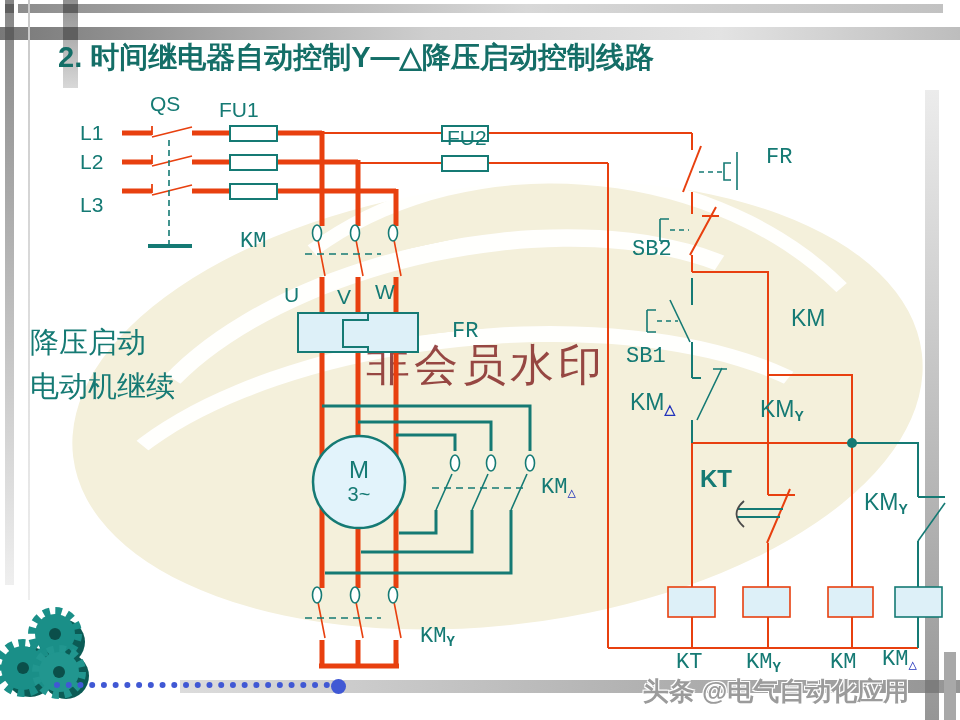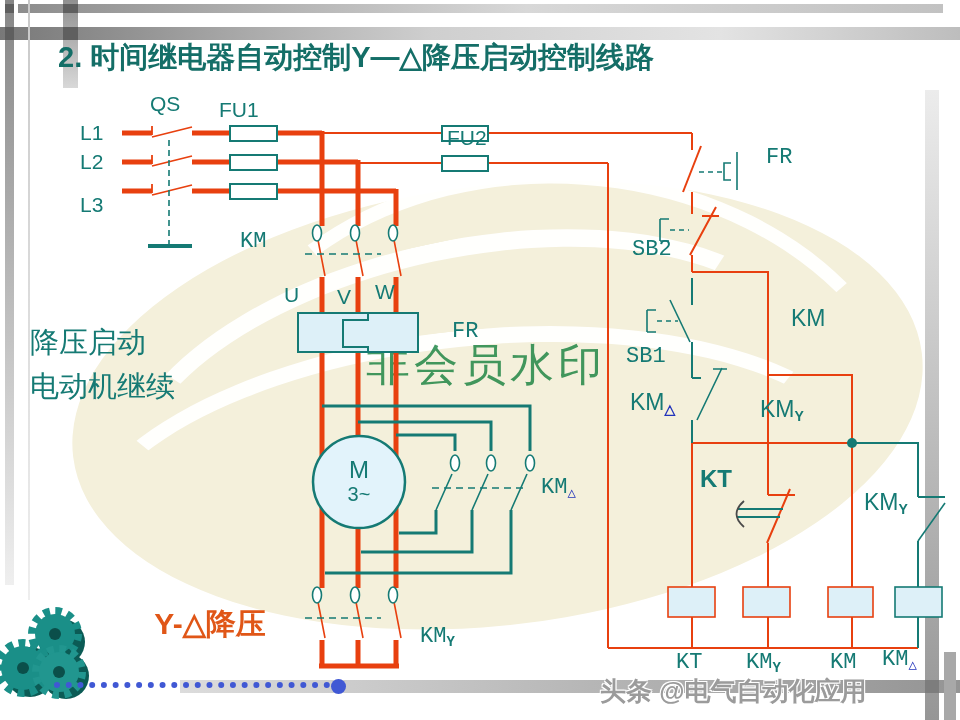--- a/index.html
+++ b/index.html
@@ -32,23 +32,23 @@
   .lab{position:absolute;font-size:21px;color:#157a74;white-space:nowrap;}
   .lab22{font-size:22px;font-family:Liberation Mono, monospace;}
   .lab23{font-size:23px;}
   .sub{font-size:14px;position:relative;top:4px;}
   .subY{color:#157a74;font-weight:bold;}
   .subT{color:#2233bb;font-weight:bold;}
   .note{position:absolute;left:30px;top:320px;font-size:29px;color:#157a74;line-height:44px;}
   .note b{font-weight:bold;}
   .caption{position:absolute;left:85px;top:606px;width:250px;text-align:center;
            font-size:30px;font-weight:bold;color:#e05617;line-height:36px;}
-  .wm-center{position:absolute;left:366px;top:336px;font-size:44px;color:#15803d;opacity:.8;
+  .wm-center{position:absolute;left:366px;top:336px;font-size:44px;color:#7f1d1d;opacity:.8;
              letter-spacing:4px;white-space:nowrap;}
-  .wm-bottom{position:absolute;left:600px;top:674px;width:352px;text-align:left;font-size:26px;
+  .wm-bottom{position:absolute;left:600px;top:674px;width:352px;text-align:center;font-size:26px;
              font-weight:bold;color:#9b9b9b;white-space:nowrap;
              text-shadow:-1px -1px 0 #fff,1px -1px 0 #fff,-1px 1px 0 #fff,1px 1px 0 #fff;}
   .mlabel{position:absolute;left:329px;top:457px;width:60px;text-align:center;color:#157a74;}
   .mlabel .m1{font-size:24px;line-height:26px;}
   .mlabel .m2{font-size:20px;line-height:22px;}
   svg.circuit{position:absolute;left:0;top:0;}
 </style>
 </head>
 <body>
 
@@ -266,21 +266,20 @@
       <circle cx="23" cy="70" r="6" fill="#0b4f4a"></circle>
     </g>
     <g>
       <circle cx="59" cy="74" r="23" fill="none" stroke="#21968f" stroke-width="8" stroke-dasharray="6.5 5.5"></circle>
       <circle cx="59" cy="74" r="20" fill="#21968f"></circle>
       <circle cx="59" cy="74" r="6" fill="#0b4f4a"></circle>
     </g>
   </svg>
 
   <div class="caption">
-    <div>Y-△降压</div>
   </div>
 
   <div class="dots"></div>
   <div class="bigdot"></div>
 
   <div class="wm-bottom">头条 @电气自动化应用</div>
 
 </div>
 
 </body></html>

